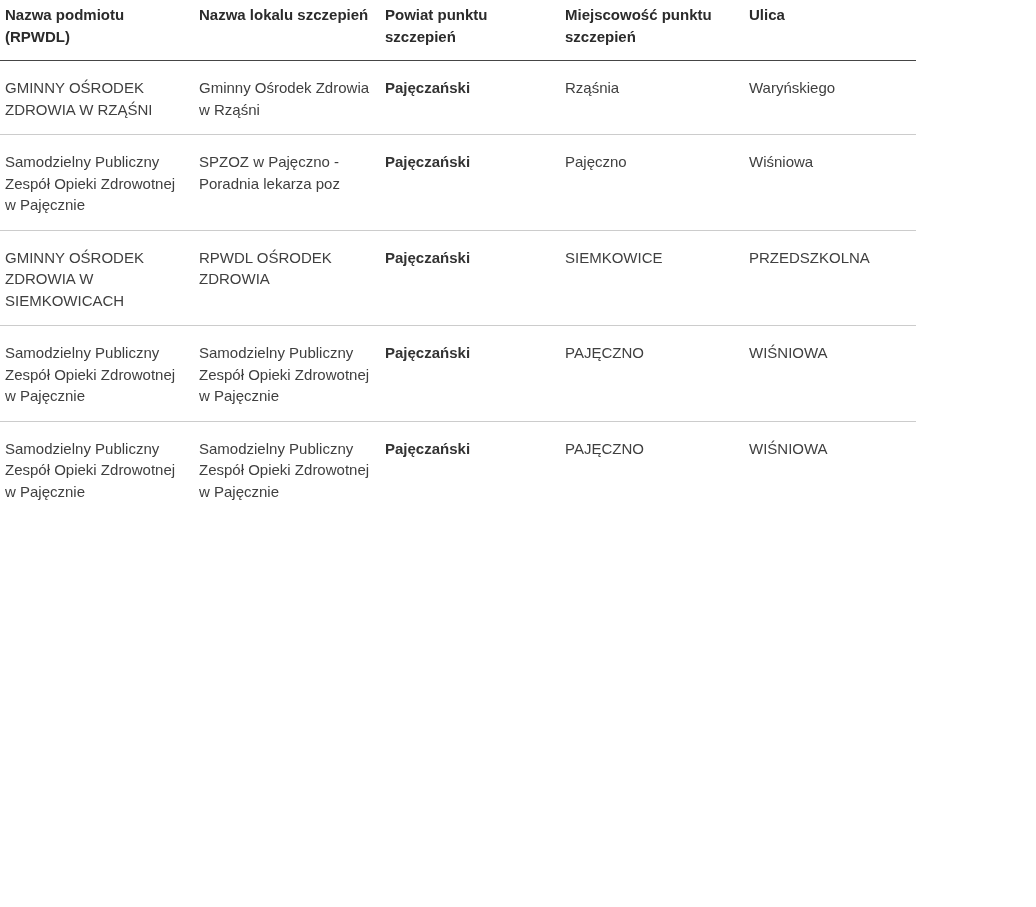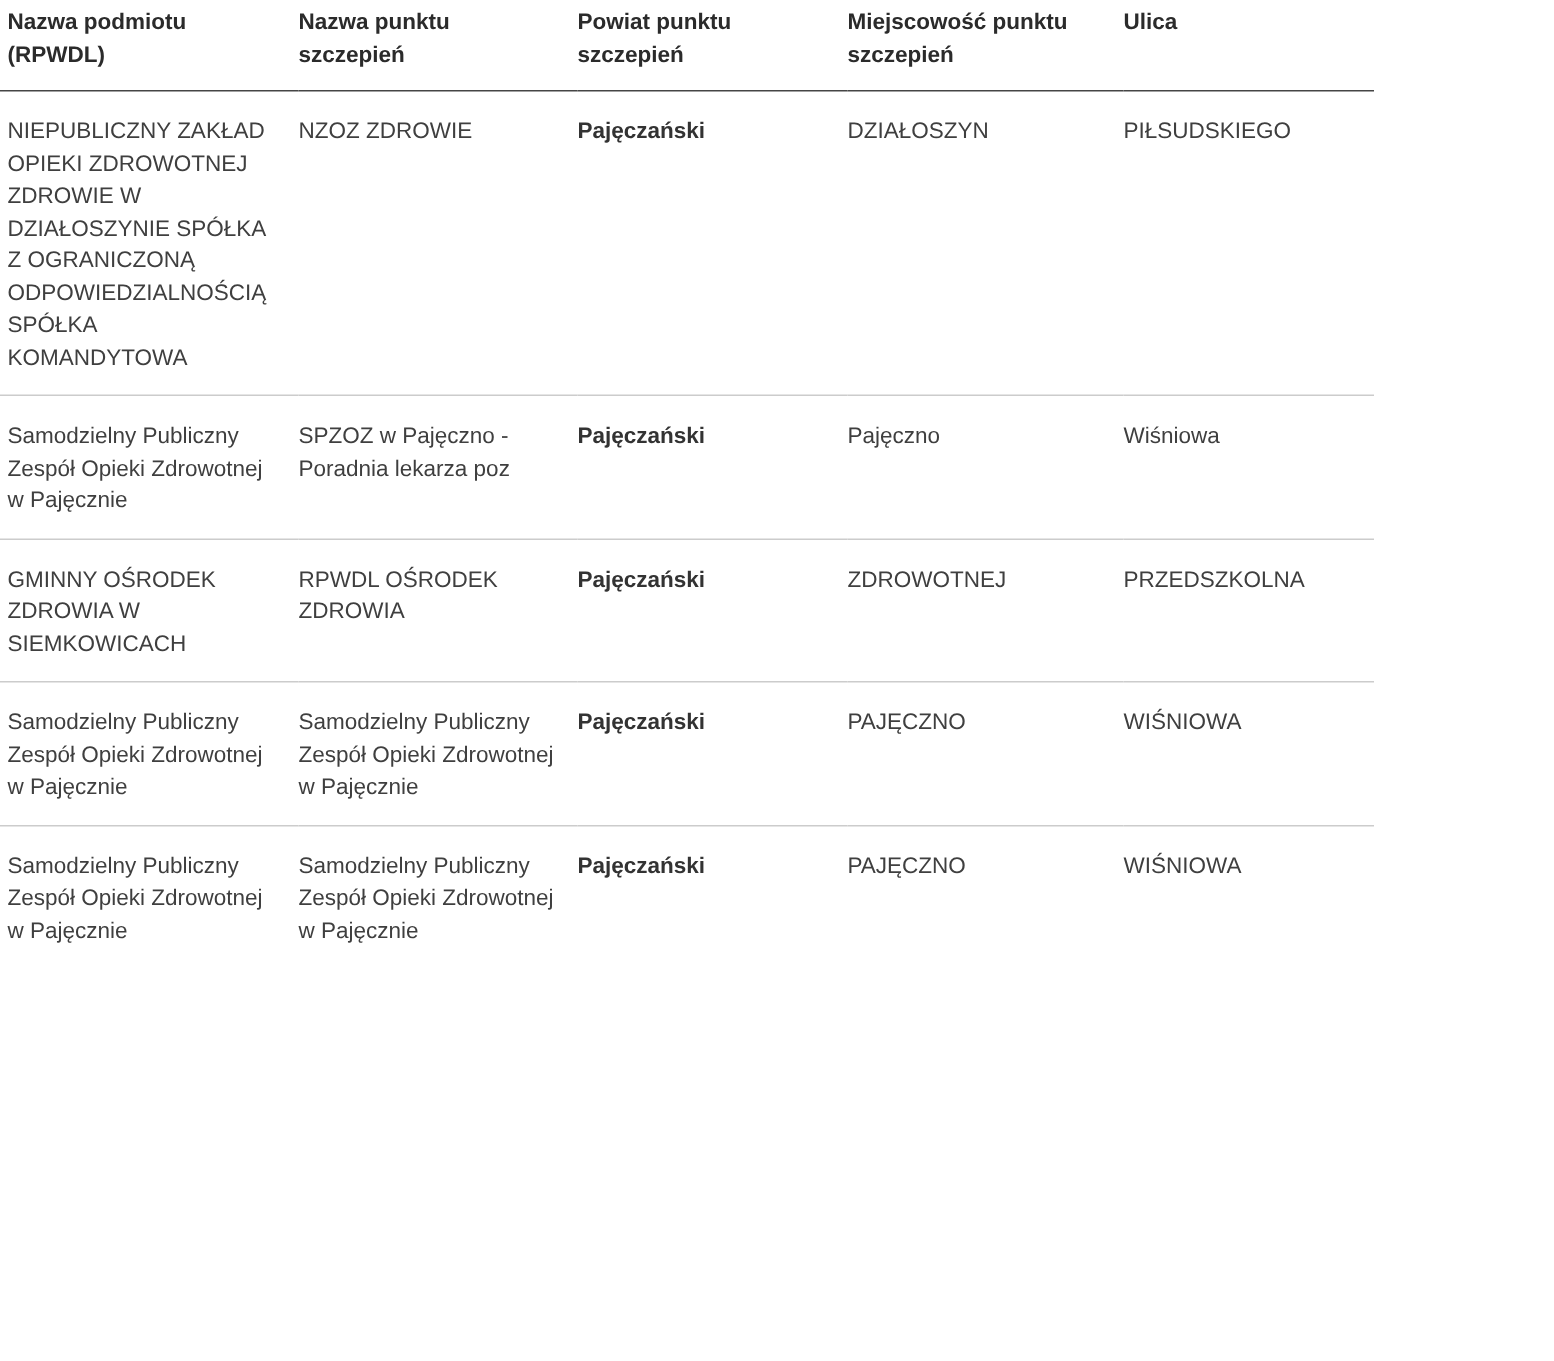--- a/index.html
+++ b/index.html
@@ -57,49 +57,49 @@
       <col class="c1">
         <col class="c2">
         <col class="c3">
         <col class="c4">
         <col class="c5">
         <col class="c6">
     </colgroup>
     <thead>
       <tr>
         <th>Nazwa podmiotu (RPWDL)</th>
-        <th>Nazwa punktu szczepień</th>
+        <th>Nazwa lokalu szczepień</th>
         <th>Powiat punktu szczepień</th>
         <th>Miejscowość punktu szczepień</th>
         <th>Ulica</th>
         <th>Numer domu/lokalu</th>
       </tr>
     </thead>
     <tbody>
         <tr>
-          <td>NIEPUBLICZNY ZAKŁAD OPIEKI ZDROWOTNEJ ZDROWIE W DZIAŁOSZYNIE SPÓŁKA Z OGRANICZONĄ ODPOWIEDZIALNOŚCIĄ SPÓŁKA KOMANDYTOWA</td>
-          <td>NZOZ ZDROWIE</td>
+          <td>GMINNY OŚRODEK ZDROWIA W RZĄŚNI</td>
+          <td>Gminny Ośrodek Zdrowia w Rząśni</td>
           <td class="bold">Pajęczański</td>
-          <td>DZIAŁOSZYN</td>
-          <td>PIŁSUDSKIEGO</td>
-          <td>21B</td>
+          <td>Rząśnia</td>
+          <td>Waryńskiego</td>
+          <td>6</td>
         </tr>
         <tr>
           <td>Samodzielny Publiczny Zespół Opieki Zdrowotnej w Pajęcznie</td>
           <td>SPZOZ w Pajęczno - Poradnia lekarza poz</td>
           <td class="bold">Pajęczański</td>
           <td>Pajęczno</td>
           <td>Wiśniowa</td>
           <td>26</td>
         </tr>
         <tr>
           <td>GMINNY OŚRODEK ZDROWIA W SIEMKOWICACH</td>
           <td>RPWDL OŚRODEK ZDROWIA</td>
           <td class="bold">Pajęczański</td>
-          <td>ZDROWOTNEJ</td>
+          <td>SIEMKOWICE</td>
           <td>PRZEDSZKOLNA</td>
           <td>4</td>
         </tr>
         <tr>
           <td>Samodzielny Publiczny Zespół Opieki Zdrowotnej w Pajęcznie</td>
           <td>Samodzielny Publiczny Zespół Opieki Zdrowotnej w Pajęcznie</td>
           <td class="bold">Pajęczański</td>
           <td>PAJĘCZNO</td>
           <td>WIŚNIOWA</td>
           <td>26</td>

